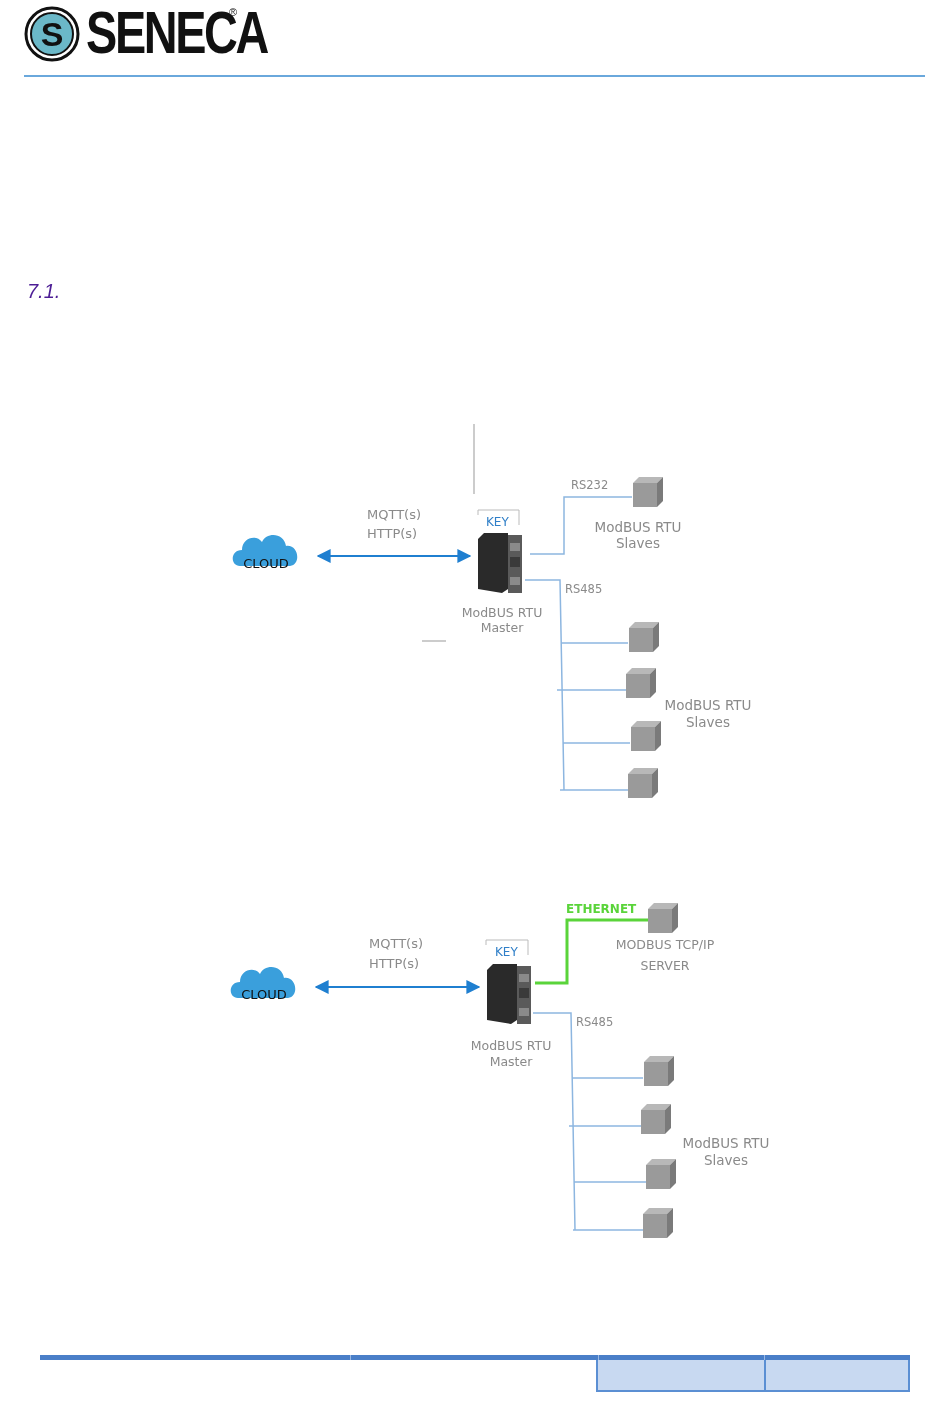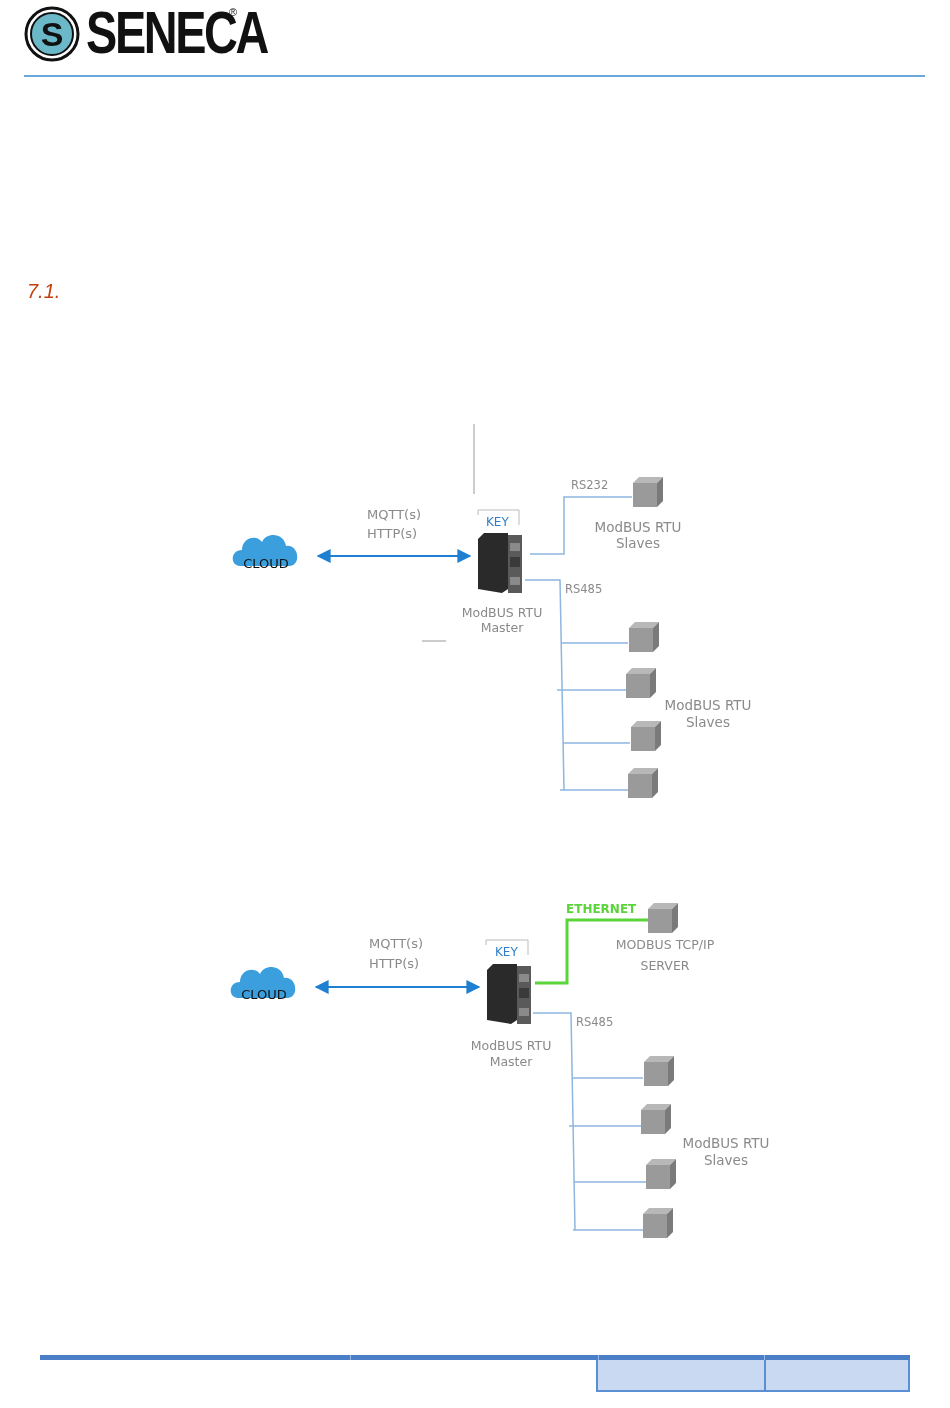--- a/index.html
+++ b/index.html
@@ -4,21 +4,21 @@
 <style>
   html, body { margin: 0; padding: 0; background: #ffffff; }
   body { width: 950px; height: 1408px; position: relative; overflow: hidden; font-family: "DejaVu Sans", sans-serif; }
 
   .header-logo { position: absolute; left: 24px; top: 2px; width: 220px; height: 62px; }
   .logo-mark { position: absolute; left: 0; top: 4px; width: 56px; height: 56px; }
   .logo-text { position: absolute; left: 62px; top: -2px; font-family: "Liberation Sans", sans-serif; font-weight: bold; font-size: 60px; letter-spacing: -3px; color: #111; transform: scaleX(0.78); transform-origin: left top; line-height: 66px; }
   .logo-reg { position: absolute; left: 205px; top: 4px; font-size: 11px; color: #222; font-family: "Liberation Sans", sans-serif; }
   .header-rule { position: absolute; left: 24px; top: 75px; width: 901px; height: 2px; background: #6aa8dc; }
 
-  .section-number { position: absolute; left: 27px; top: 280px; font-family: "Liberation Sans", sans-serif; font-style: italic; font-size: 20px; color: #c2410c; }
+  .section-number { position: absolute; left: 27px; top: 280px; font-family: "Liberation Sans", sans-serif; font-style: italic; font-size: 20px; color: #4c1d95; }
 
   .diagram { position: absolute; left: 0; top: 0; width: 950px; height: 1408px; }
   .diagram text { font-family: "DejaVu Sans", sans-serif; }
 
   .footer-rule { position: absolute; left: 40px; top: 1355px; width: 870px; height: 5px; background: #4a7fc8; }
   .footer-tick { position: absolute; top: 1355px; width: 1px; height: 5px; background: #9ab9e4; }
   .footer-box { position: absolute; top: 1360px; height: 32px; background: #c8d9f1; border: 2px solid #5b8fd3; border-top: none; box-sizing: border-box; }
   .footer-box.left { left: 596px; width: 170px; }
   .footer-box.right { left: 764px; width: 146px; }
 </style>

